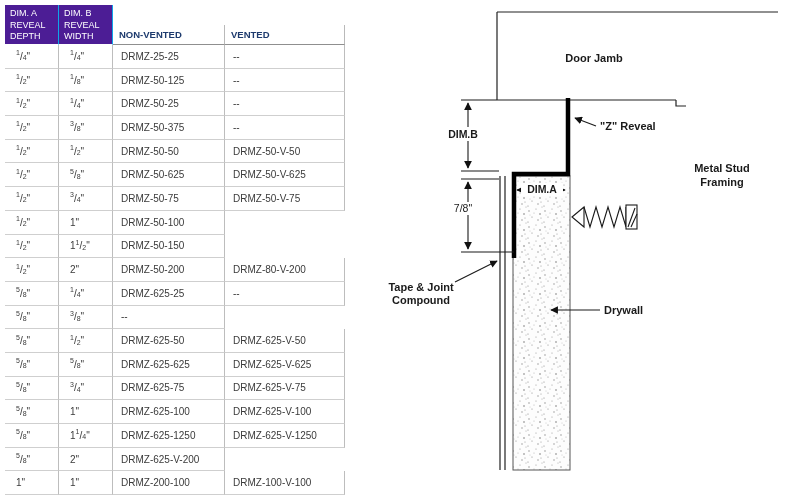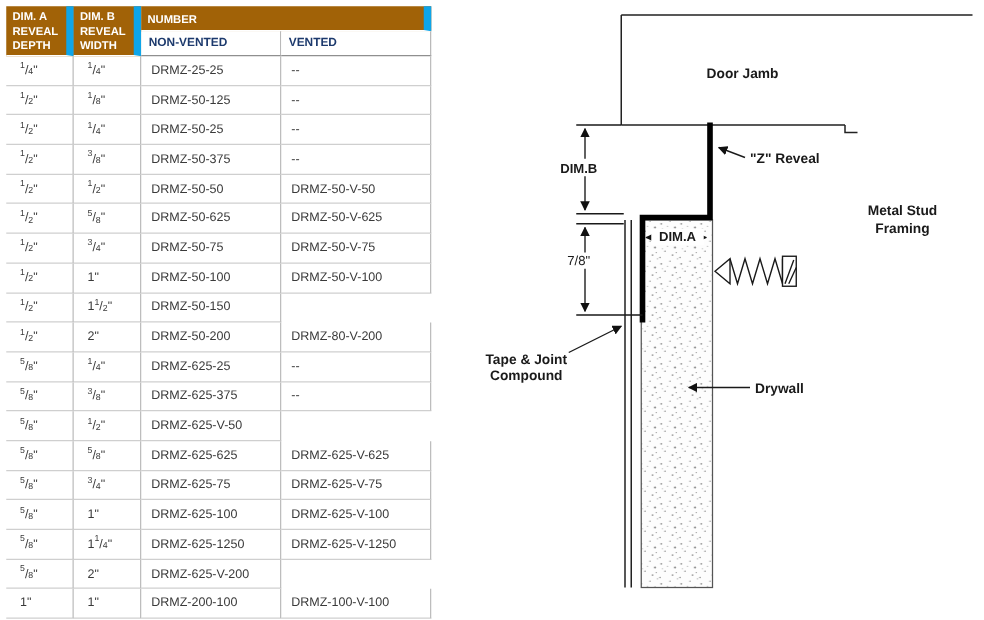--- a/index.html
+++ b/index.html
@@ -2,22 +2,22 @@
 <html><head>
 <meta charset="utf-8">
 <style>
   * { box-sizing: border-box; margin: 0; padding: 0; }
   body { font-family: "Liberation Sans", sans-serif; background: #fff; }
   .page { position: relative; width: 787px; height: 496px; background: #fff; overflow: hidden; }
 
   
   .spec-table { position: absolute; left: 5px; top: 5px; width: 340px; }
   .thead { display: grid; grid-template-columns: 54px 54px 112px 120px; grid-template-rows: 20px 20px; }
-  .h-navy { background: #a16207; color: #fff; font-weight: bold; font-size: 9px; line-height: 1.3;
-            padding: 3px 2px 2px 5px; white-space: pre-line; border-right: 6px solid #0ea5e9; border-bottom: 1px solid #fff; }
+  .h-navy { background: #4c1d95; color: #fff; font-weight: normal; font-size: 9px; line-height: 1.3;
+            padding: 3px 2px 2px 5px; white-space: pre-line; border-right: 1px solid #0ea5e9; border-bottom: 1px solid #fff; }
   .h-dima   { grid-area: 1 / 1 / 3 / 2; }
   .h-dimb   { grid-area: 1 / 2 / 3 / 3; }
   .h-number { grid-area: 1 / 3 / 2 / 5; padding-top: 5px; }
   .h-sub { background: #fff; color: #1d3a6d; font-weight: bold; font-size: 9.5px;
            display: flex; align-items: center; padding-left: 6px;
            border-right: 1px solid #b9b9b9; border-bottom: 1px solid #8f8f8f; }
   .h-nonvented { grid-area: 2 / 3 / 3 / 4; }
   .h-vented    { grid-area: 2 / 4 / 3 / 5; }
 
   .tbody .tr { display: grid; grid-template-columns: 54px 54px 112px 120px; height: 23.7px; }
@@ -41,21 +41,20 @@
 <div class="page">
 
   <div class="spec-table">
     <div class="thead">
       <div class="h-navy h-dima">DIM. A
 REVEAL
 DEPTH</div>
       <div class="h-navy h-dimb">DIM. B
 REVEAL
 WIDTH</div>
-      <div class="h-navy h-number">NUMBER</div>
       <div class="h-sub h-nonvented">NON-VENTED</div>
       <div class="h-sub h-vented">VENTED</div>
     </div>
     <div class="tbody">
         <div class="tr">
           <div class="td frac"><sup>1</sup>/<sub>4</sub>"</div>
           <div class="td frac"><sup>1</sup>/<sub>4</sub>"</div>
           <div class="td">DRMZ-25-25</div>
           <div class="td">--</div>
         </div>
@@ -92,21 +91,20 @@
         <div class="tr">
           <div class="td frac"><sup>1</sup>/<sub>2</sub>"</div>
           <div class="td frac"><sup>3</sup>/<sub>4</sub>"</div>
           <div class="td">DRMZ-50-75</div>
           <div class="td">DRMZ-50-V-75</div>
         </div>
         <div class="tr">
           <div class="td frac"><sup>1</sup>/<sub>2</sub>"</div>
           <div class="td frac">1"</div>
           <div class="td">DRMZ-50-100</div>
-          <div class="td">DRMZ-50-V-100</div>
         </div>
         <div class="tr">
           <div class="td frac"><sup>1</sup>/<sub>2</sub>"</div>
           <div class="td frac">1<sup>1</sup>/<sub>2</sub>"</div>
           <div class="td">DRMZ-50-150</div>
         </div>
         <div class="tr">
           <div class="td frac"><sup>1</sup>/<sub>2</sub>"</div>
           <div class="td frac">2"</div>
           <div class="td">DRMZ-50-200</div>
@@ -114,26 +112,26 @@
         </div>
         <div class="tr">
           <div class="td frac"><sup>5</sup>/<sub>8</sub>"</div>
           <div class="td frac"><sup>1</sup>/<sub>4</sub>"</div>
           <div class="td">DRMZ-625-25</div>
           <div class="td">--</div>
         </div>
         <div class="tr">
           <div class="td frac"><sup>5</sup>/<sub>8</sub>"</div>
           <div class="td frac"><sup>3</sup>/<sub>8</sub>"</div>
-          <div class="td">DRMZ-625-375</div>
-          <div class="td">--</div>
-        </div>
-        <div class="tr">
-          <div class="td frac"><sup>5</sup>/<sub>8</sub>"</div>
-          <div class="td frac"><sup>1</sup>/<sub>2</sub>"</div>
+          <div class="td">--</div>
+        </div>
+        <div class="tr">
+          <div class="td frac"><sup>5</sup>/<sub>8</sub>"</div>
+          <div class="td frac"><sup>1</sup>/<sub>2</sub>"</div>
+          <div class="td">DRMZ-625-50</div>
           <div class="td">DRMZ-625-V-50</div>
         </div>
         <div class="tr">
           <div class="td frac"><sup>5</sup>/<sub>8</sub>"</div>
           <div class="td frac"><sup>5</sup>/<sub>8</sub>"</div>
           <div class="td">DRMZ-625-625</div>
           <div class="td">DRMZ-625-V-625</div>
         </div>
         <div class="tr">
           <div class="td frac"><sup>5</sup>/<sub>8</sub>"</div>

